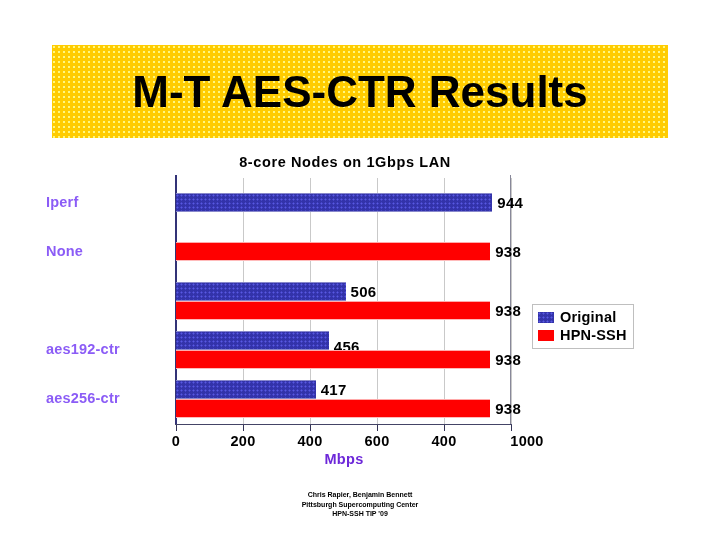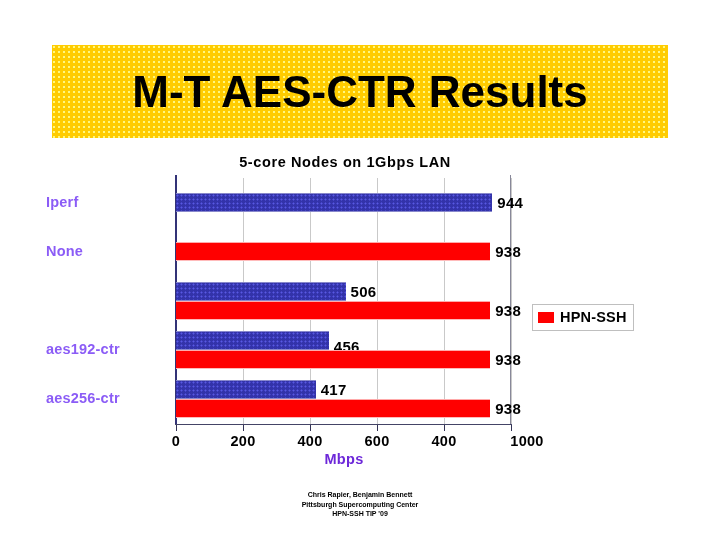--- a/index.html
+++ b/index.html
@@ -238,21 +238,21 @@
 </style>
 </head>
 <body>
 
 <div id="title-banner">
   <div id="title-text">M-T AES-CTR Results</div>
 </div>
 
 <div id="chart-area">
 
-  <div id="chart-title">5-core Nodes on 1Gbps LAN</div>
+  <div id="chart-title">8-core Nodes on 1Gbps LAN</div>
 
   <div id="cat-labels">
       <div class="cat-label" style="top: 15.6px;">Iperf</div>
       <div class="cat-label" style="top: 64.8px;">None</div>
       <div class="cat-label" style="top: 163.2px;">aes192-ctr</div>
       <div class="cat-label" style="top: 212.4px;">aes256-ctr</div>
     </div>
 
   <div id="plot">
     <div class="axis-y-line"></div>
@@ -296,20 +296,24 @@
       <div class="tick-label" style="left: 201px;">600</div>
       <div class="tick-mark" style="left: 268px;"></div>
       <div class="tick-label" style="left: 268px;">400</div>
       <div class="tick-mark" style="left: 335px;"></div>
       <div class="tick-label" style="left: 351px;">1000</div>
     </div>
   <div id="xaxis-title">Mbps</div>
 
   <div id="legend">
     <div class="legend-row">
+      <span class="legend-swatch original"></span>
+      <span class="legend-text">Original</span>
+    </div>
+    <div class="legend-row">
       <span class="legend-swatch hpn"></span>
       <span class="legend-text">HPN-SSH</span>
     </div>
   </div>
 
 </div>
 
 <div id="footer">
   <div>Chris Rapier, Benjamin Bennett</div>
   <div>Pittsburgh Supercomputing Center</div>

